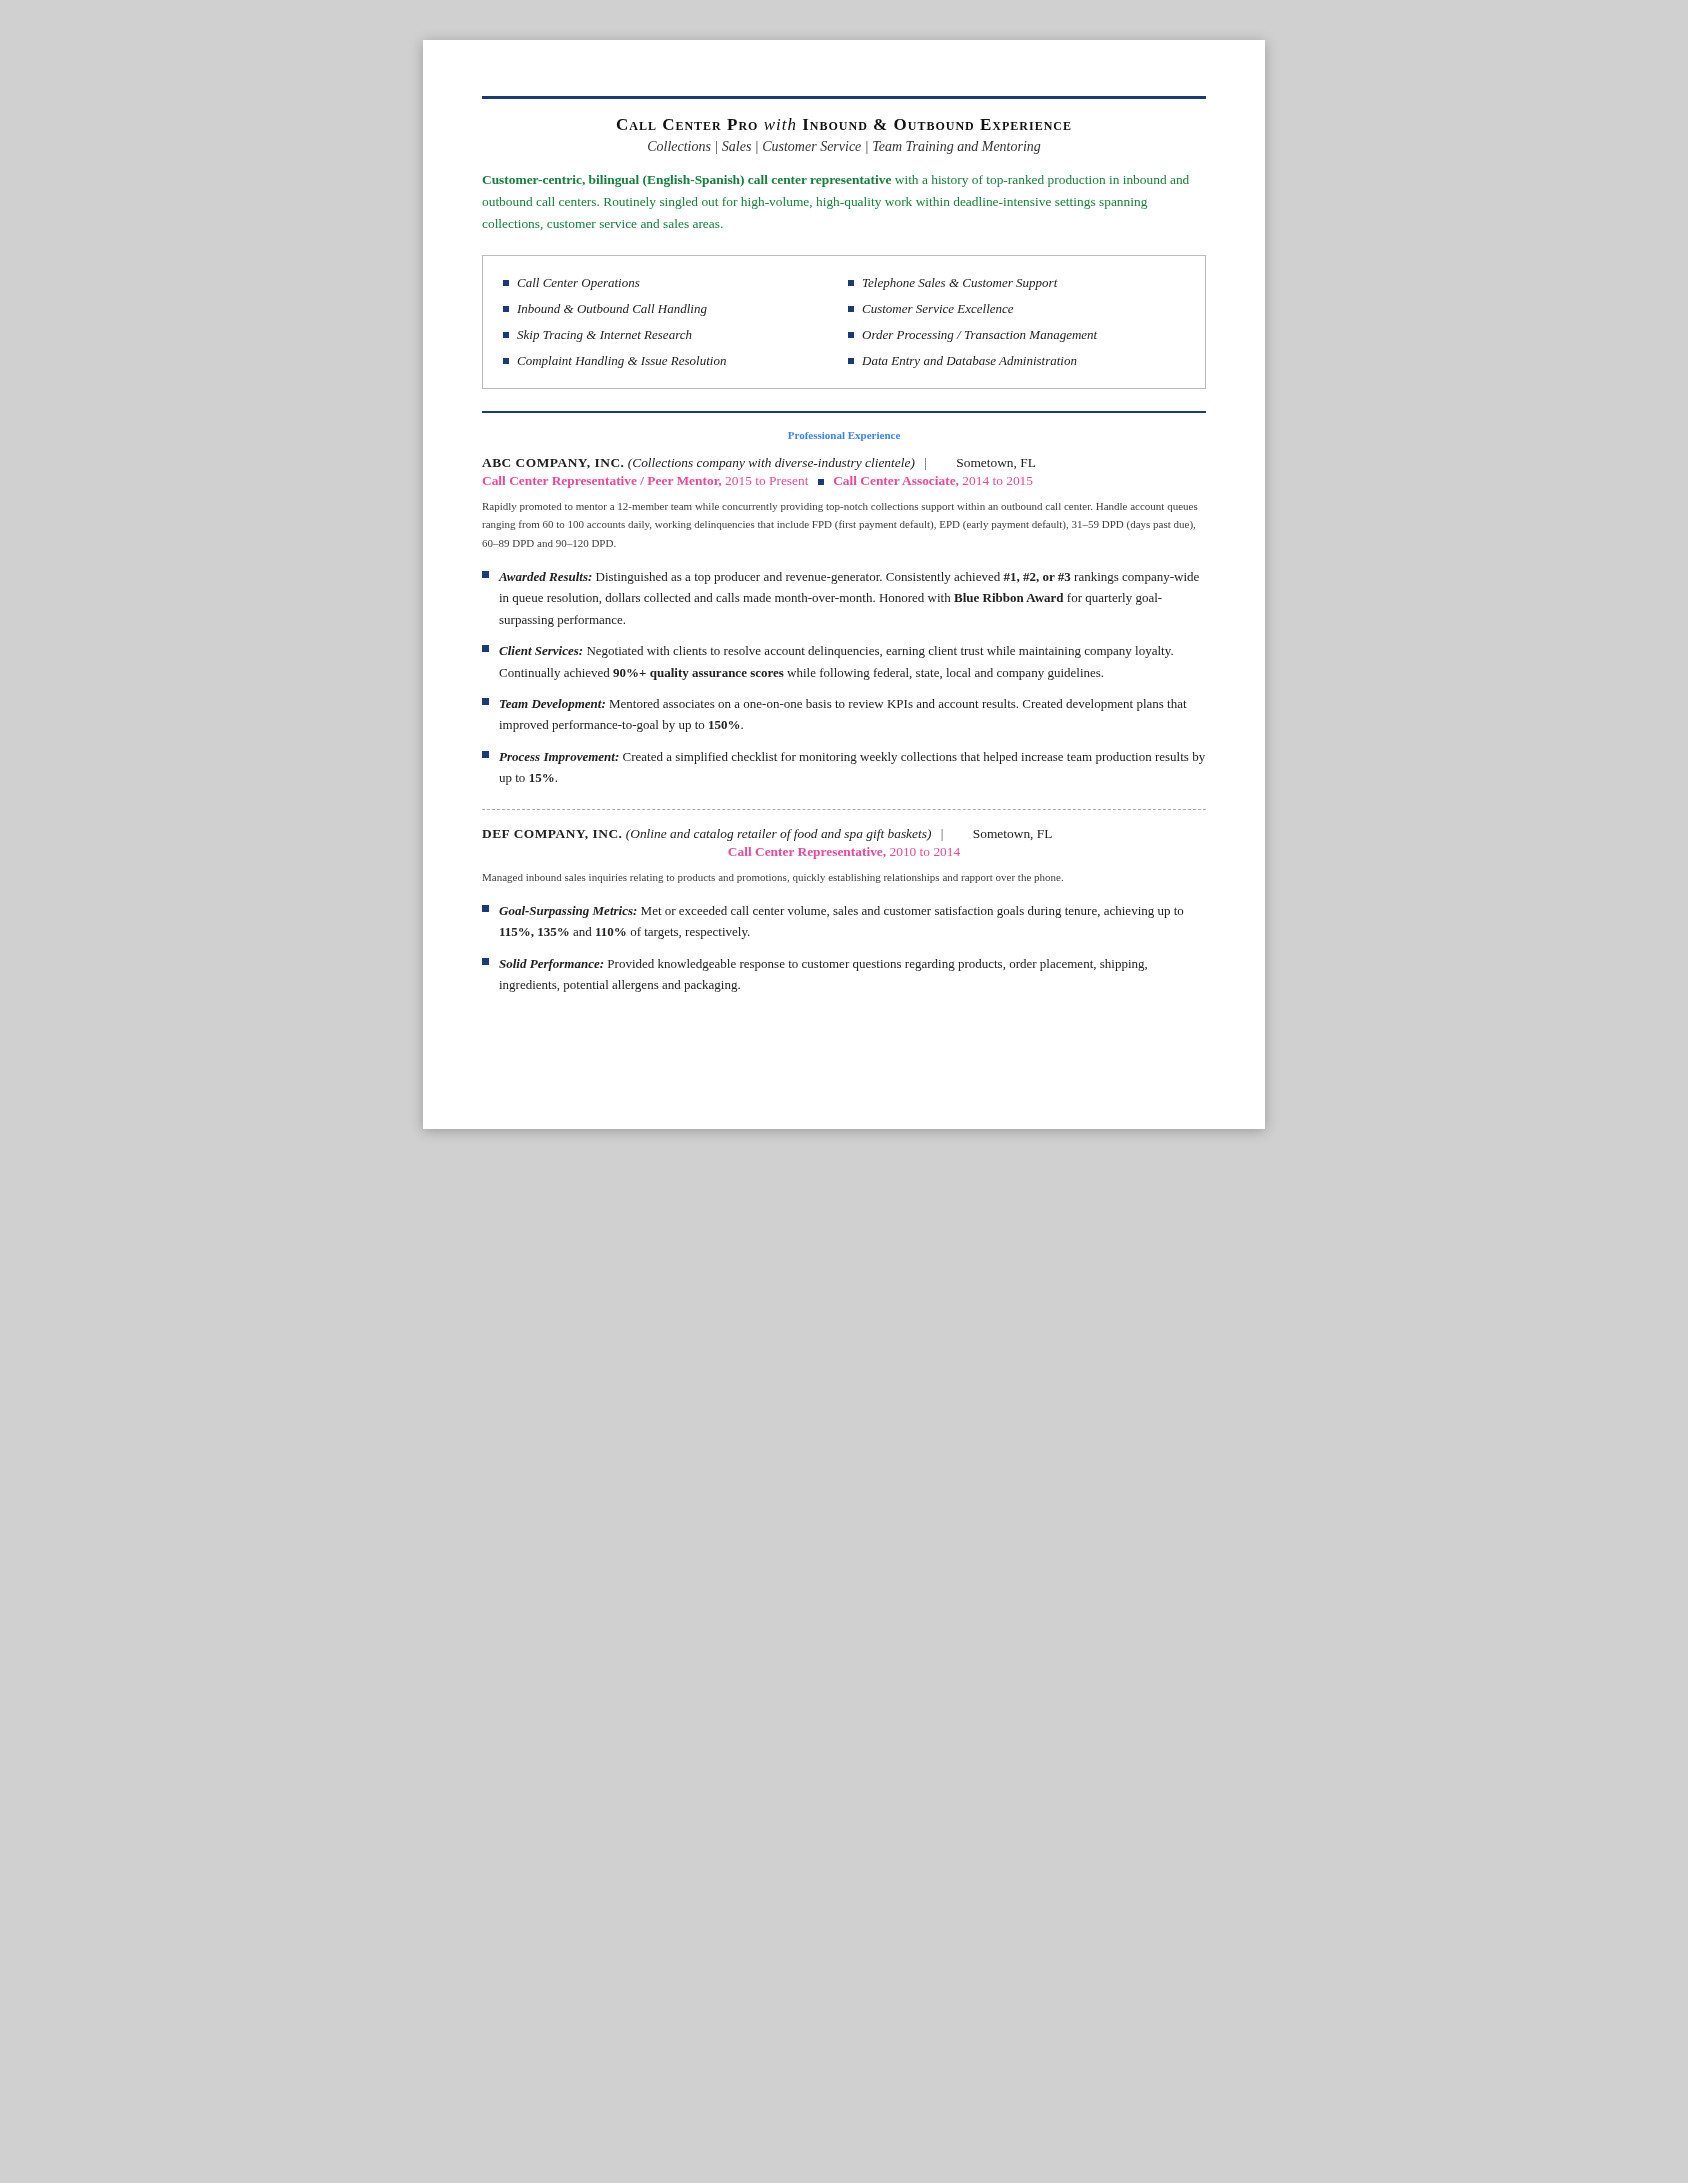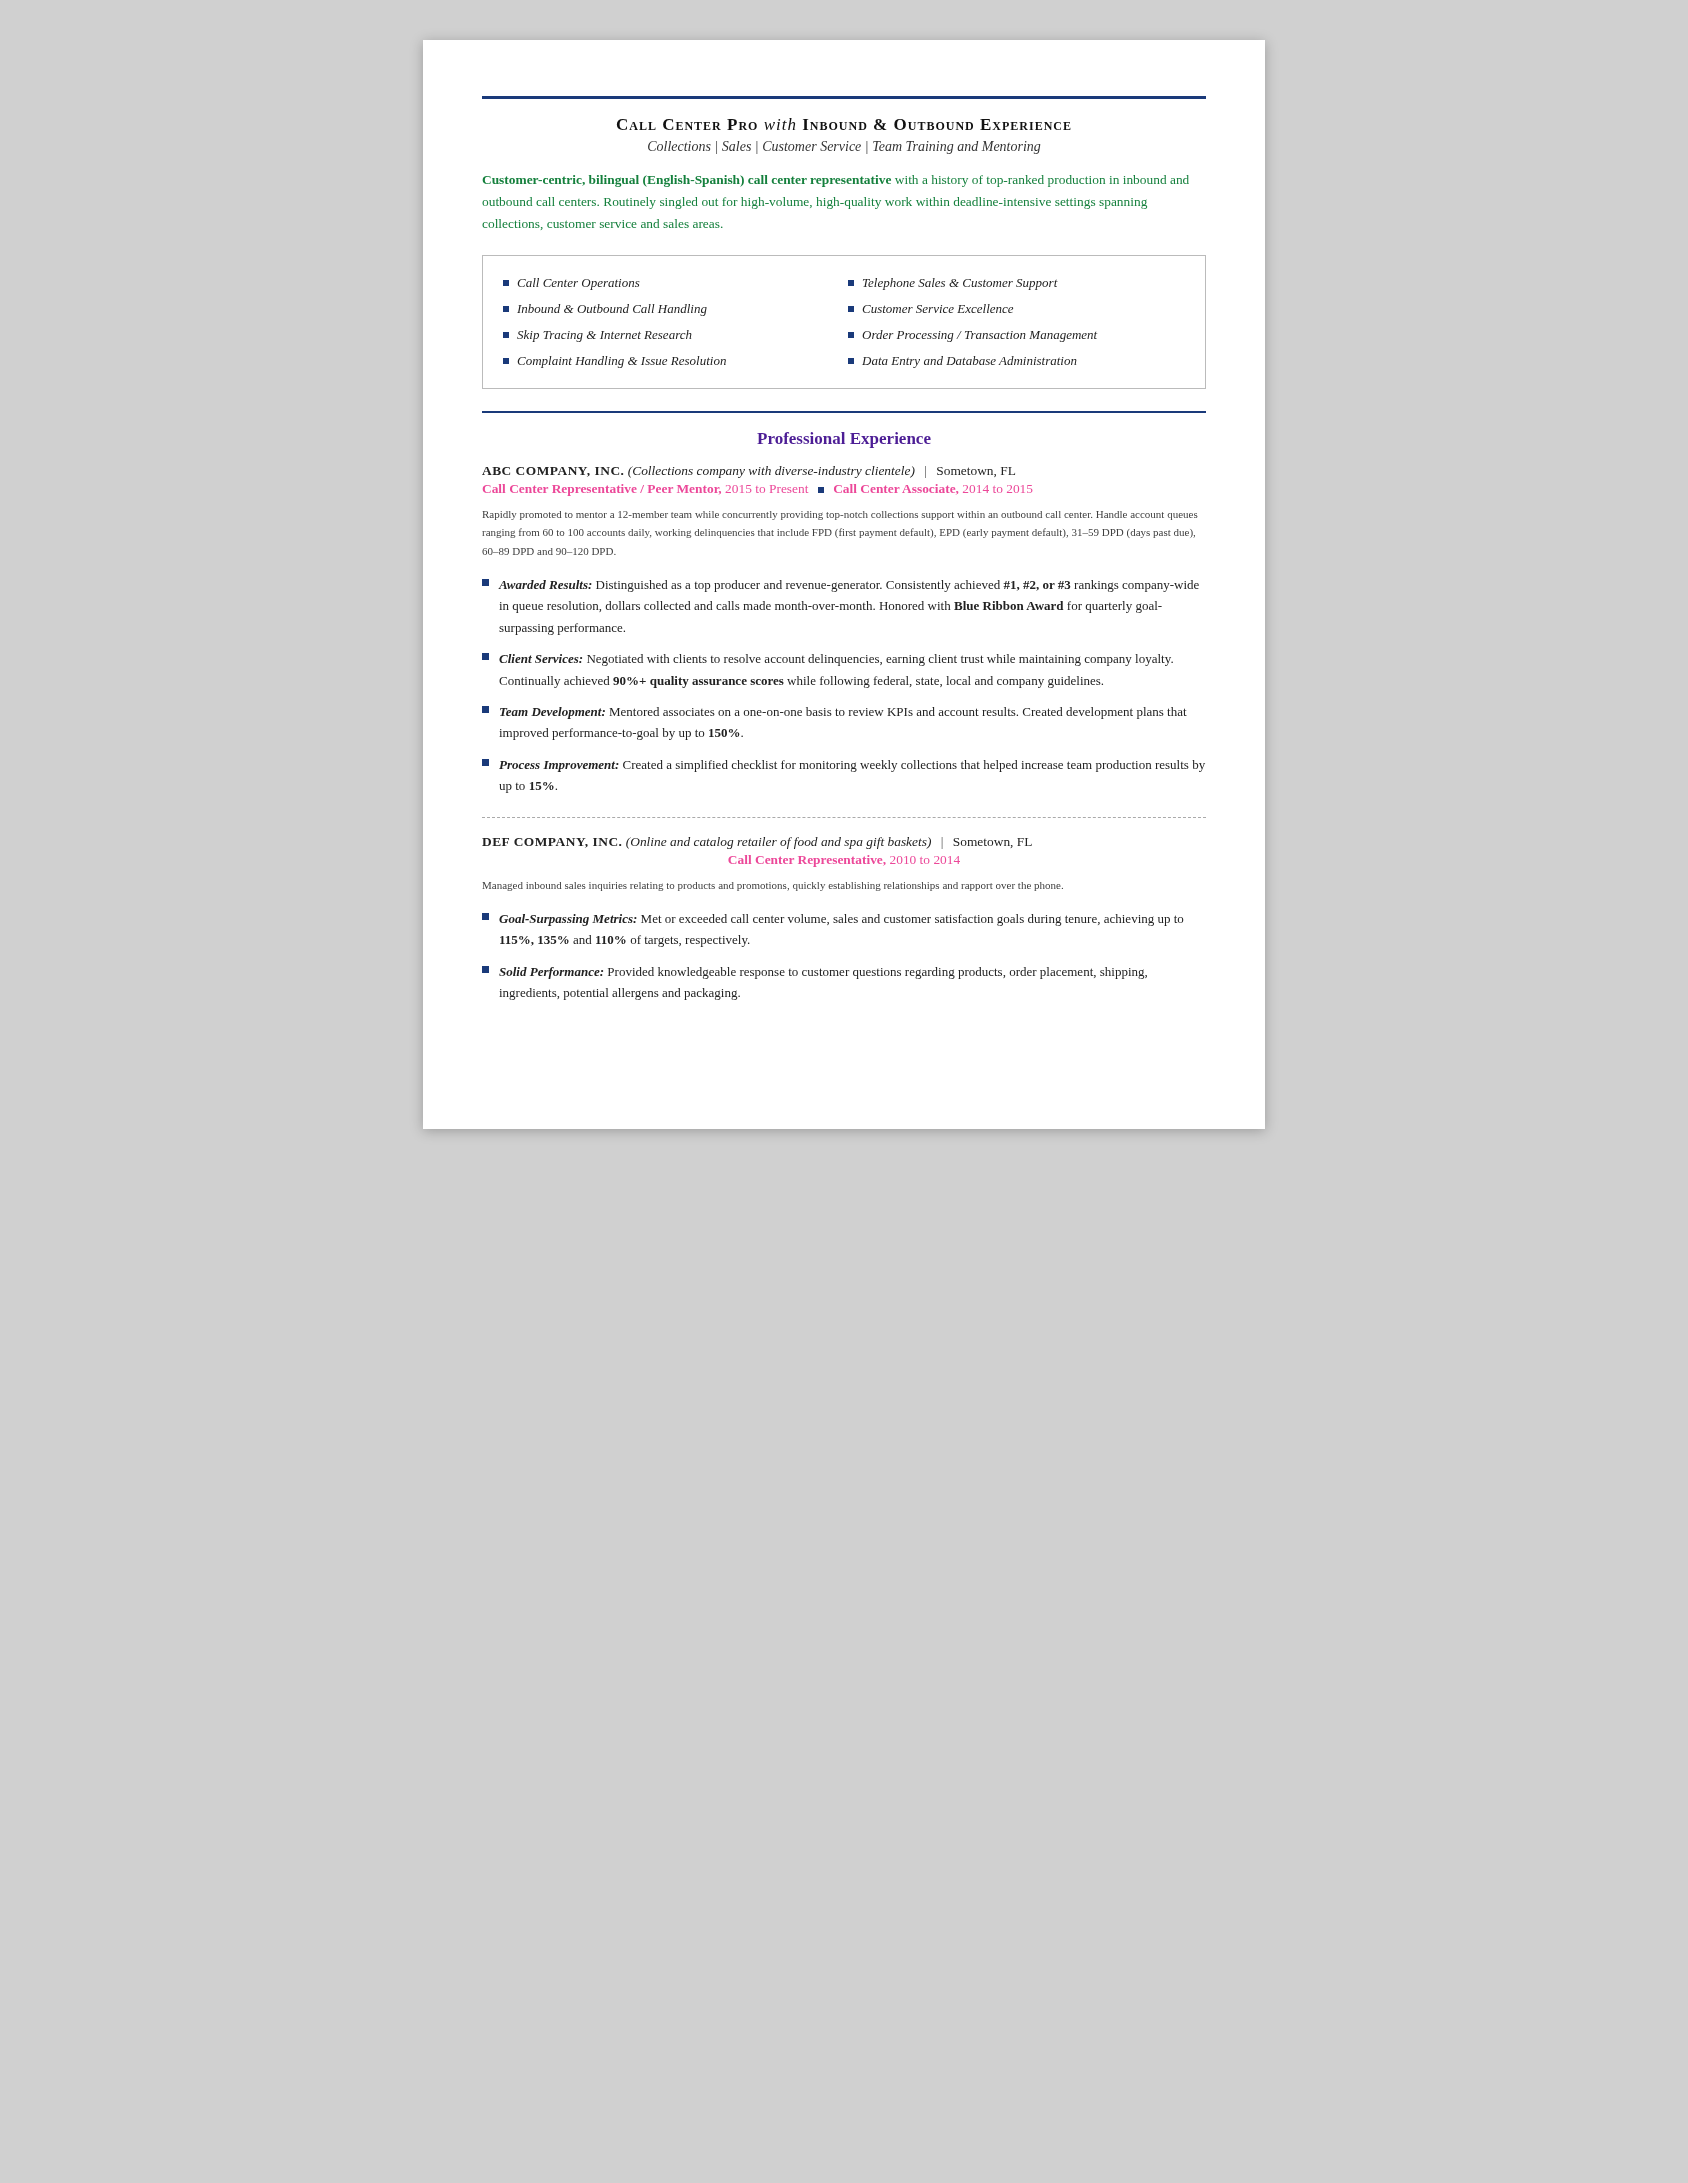--- a/index.html
+++ b/index.html
@@ -126,41 +126,42 @@
     }
     
     .section-rule {
       border: none;
       border-top: 2px solid #1a3a7a;
       margin: 6px 0 16px 0;
     }
     
     .section-title {
       text-align: center;
-      font-size: 17px;
-      font-weight: bold;
-      color: #4c1d95;
+      font-size: 11px;
+      font-weight: bold;
+      color: #3b82f6;
       margin-bottom: 14px;
     }
     
     .company-header {
       font-size: 13.4px;
       color: #222;
       margin-bottom: 2px;
     }
     .company-header strong {
       font-weight: bold;
       font-variant: small-caps;
       letter-spacing: 0.5px;
     }
     .company-header .italic-desc {
       font-style: italic;
     }
     .company-header .location {
       color: #222;
+      margin-left: 20px;
     }
     .job-title-line {
       font-size: 13.4px;
       color: #ec4899;
       margin-bottom: 8px;
     }
     .job-title-line strong {
       font-weight: bold;
     }
     .job-desc {

